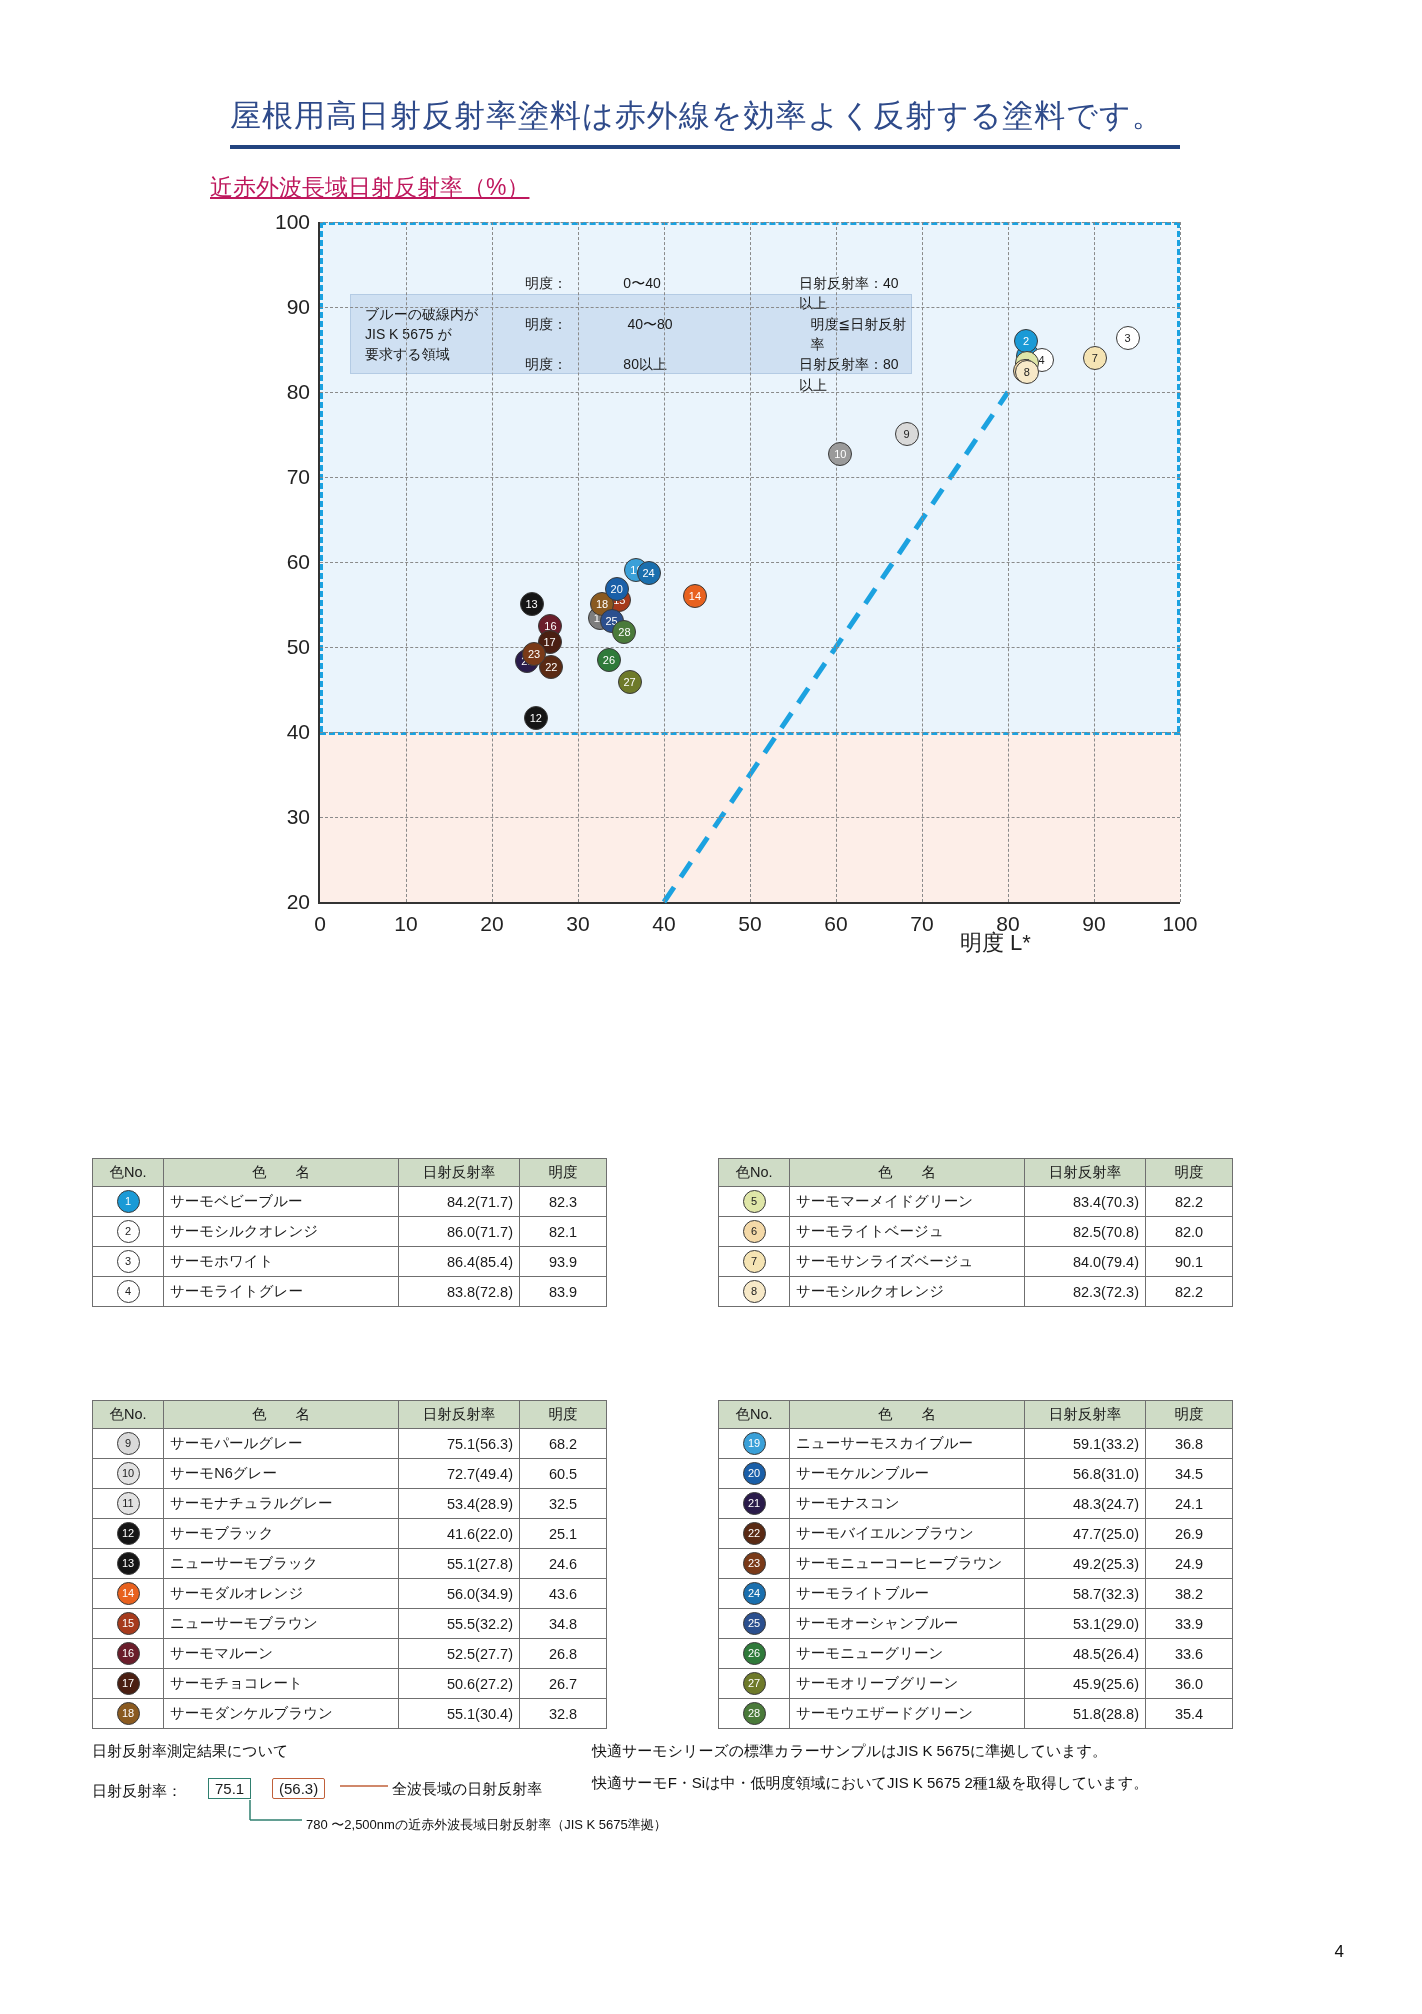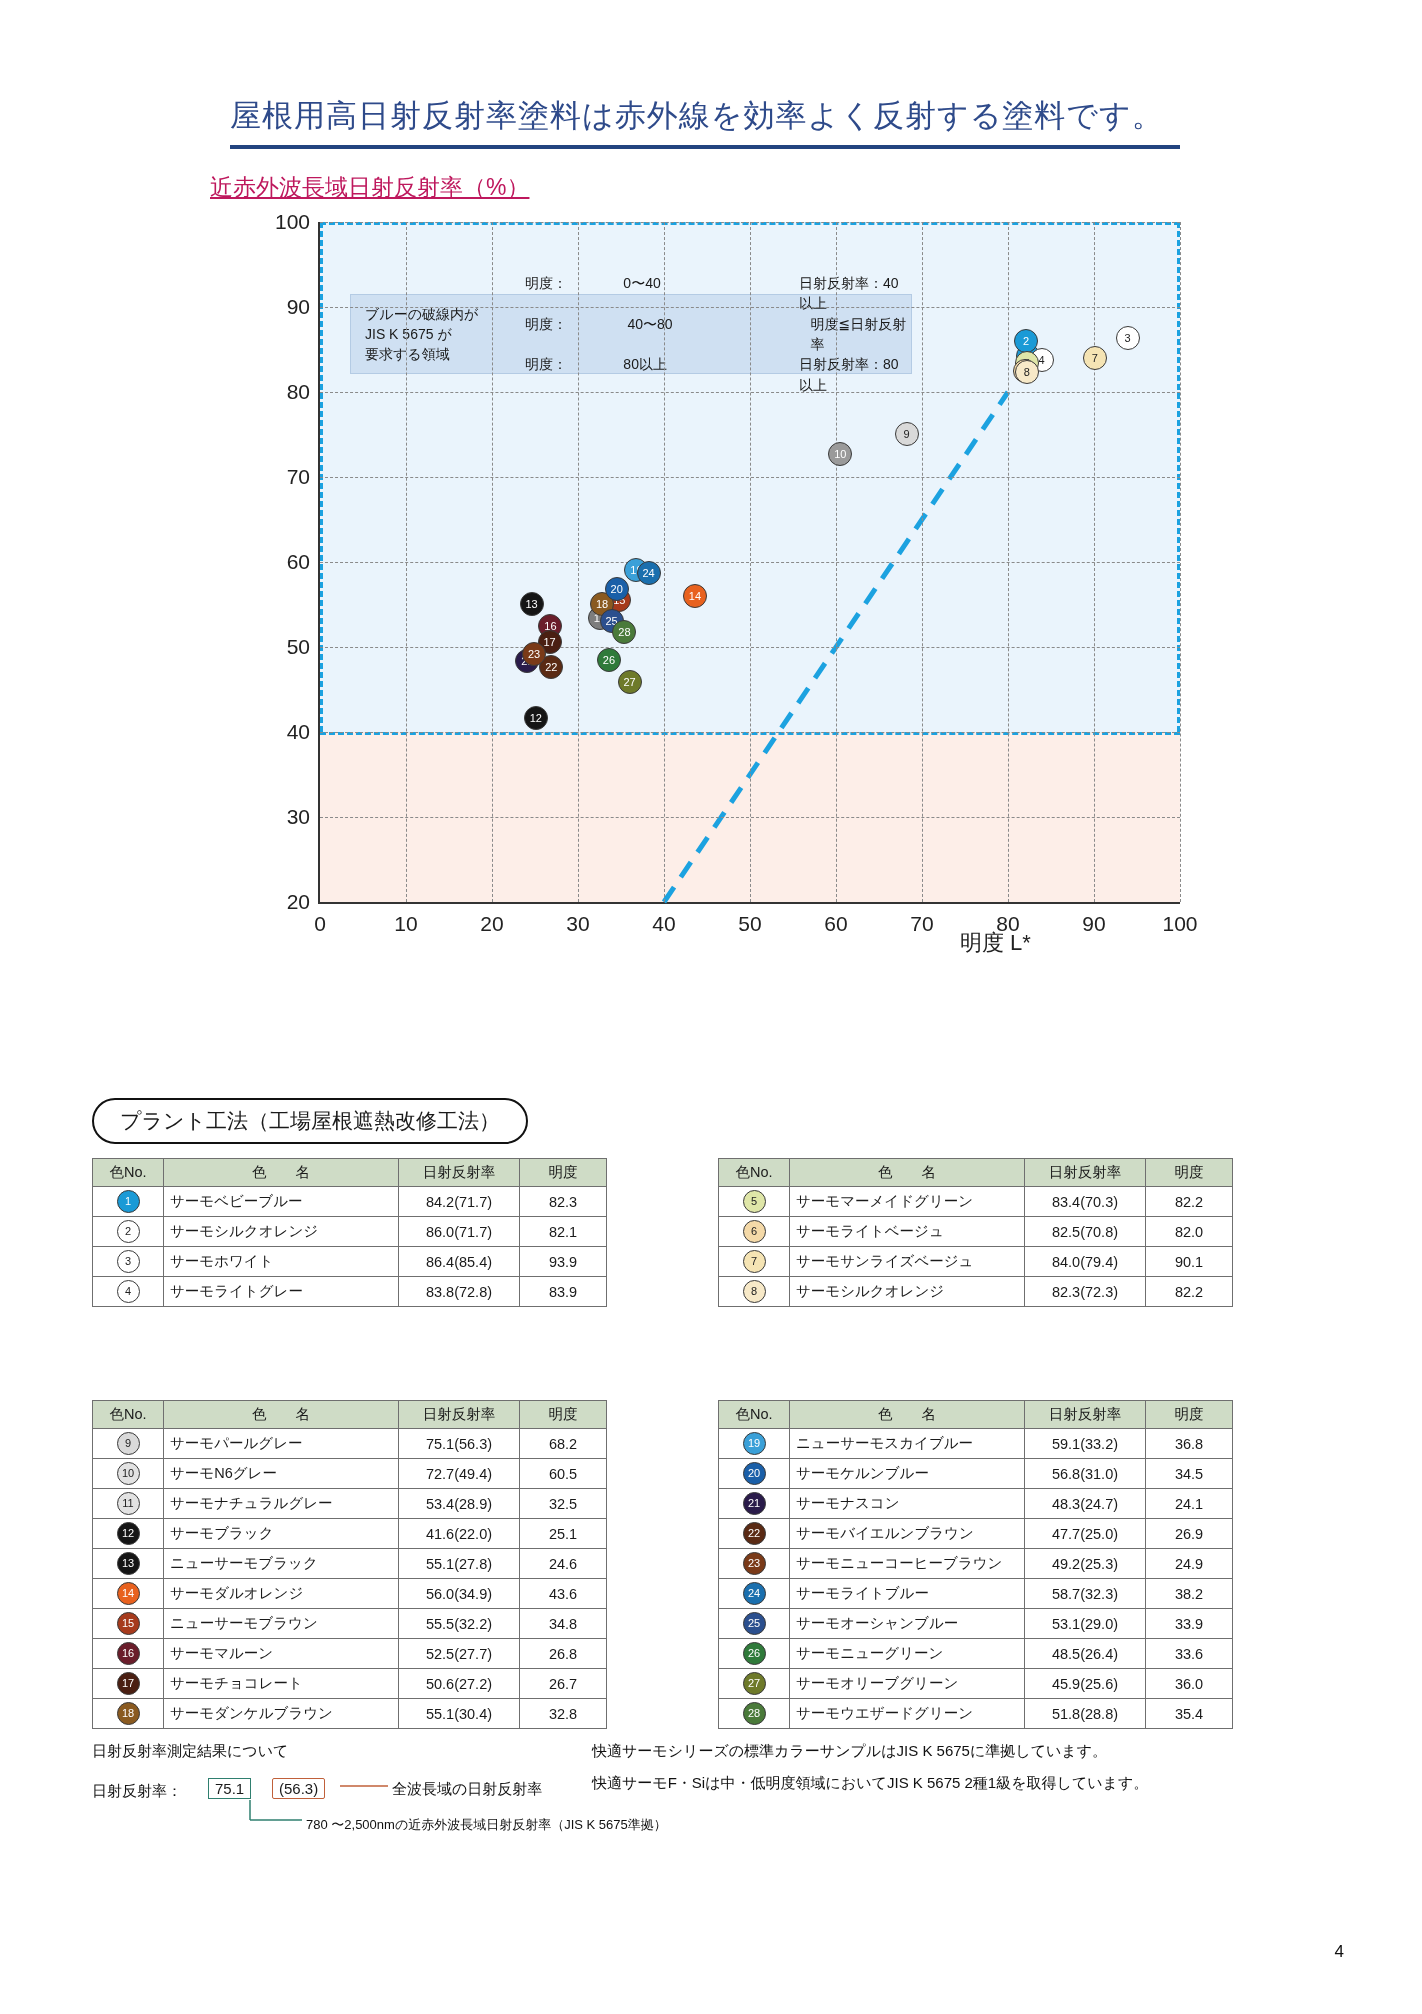--- a/index.html
+++ b/index.html
@@ -98,21 +98,21 @@
   }
   table.ct th{
     background:#cfdcc6;border:1px solid #6f6f6f;font-weight:normal;
     padding:4px 4px;text-align:center;font-size:14.5px;margin-left:40px;
   }
   table.ct td{
     border:1px solid #6f6f6f;padding:3px 6px;height:21px;
   }
   td.c-no{width:58px;text-align:center;padding:2px;}
   td.c-name{width:222px;}
-  td.c-refl{width:108px;text-align:center;}
+  td.c-refl{width:108px;text-align:right;}
   td.c-light{width:74px;text-align:center;}
   .dot{
     display:inline-block;width:21px;height:21px;border-radius:50%;
     border:1px solid #3a3a3a;font-size:11px;line-height:21px;text-align:center;
     vertical-align:middle;
   }
 
   
   .fn{position:absolute;font-size:15px;color:#111;white-space:nowrap;}
   .fn-small{position:absolute;font-size:13px;color:#111;white-space:nowrap;}
@@ -235,21 +235,20 @@
           <div class="pt" title="サーモオーシャンブルー" style="left: 291.54px; top: 398.65px; background: rgb(43, 79, 142); color: rgb(255, 255, 255);">25</div>
           <div class="pt" title="サーモニューグリーン" style="left: 288.96px; top: 437.75px; background: rgb(47, 122, 58); color: rgb(255, 255, 255);">26</div>
           <div class="pt" title="サーモオリーブグリーン" style="left: 309.6px; top: 459.85px; background: rgb(110, 122, 42); color: rgb(255, 255, 255);">27</div>
           <div class="pt" title="サーモウエザードグリーン" style="left: 304.44px; top: 409.7px; background: rgb(74, 122, 58); color: rgb(255, 255, 255);">28</div>
         </div>
     </div>
     <div class="xlabel">明度 L*</div>
   </div>
 
 
-  <div class="pill" style="left:92px;top:1098px;">プラント工法（工場屋根遮熱改修工法）</div>
   <table class="ct" id="g0-left" style="left:92px;top:1158px;">
       <thead>
         <tr>
           <th>色No.</th>
           <th>色　　名</th>
           <th>日射反射率</th>
           <th>明度</th>
         </tr>
       </thead>
       <tbody>

